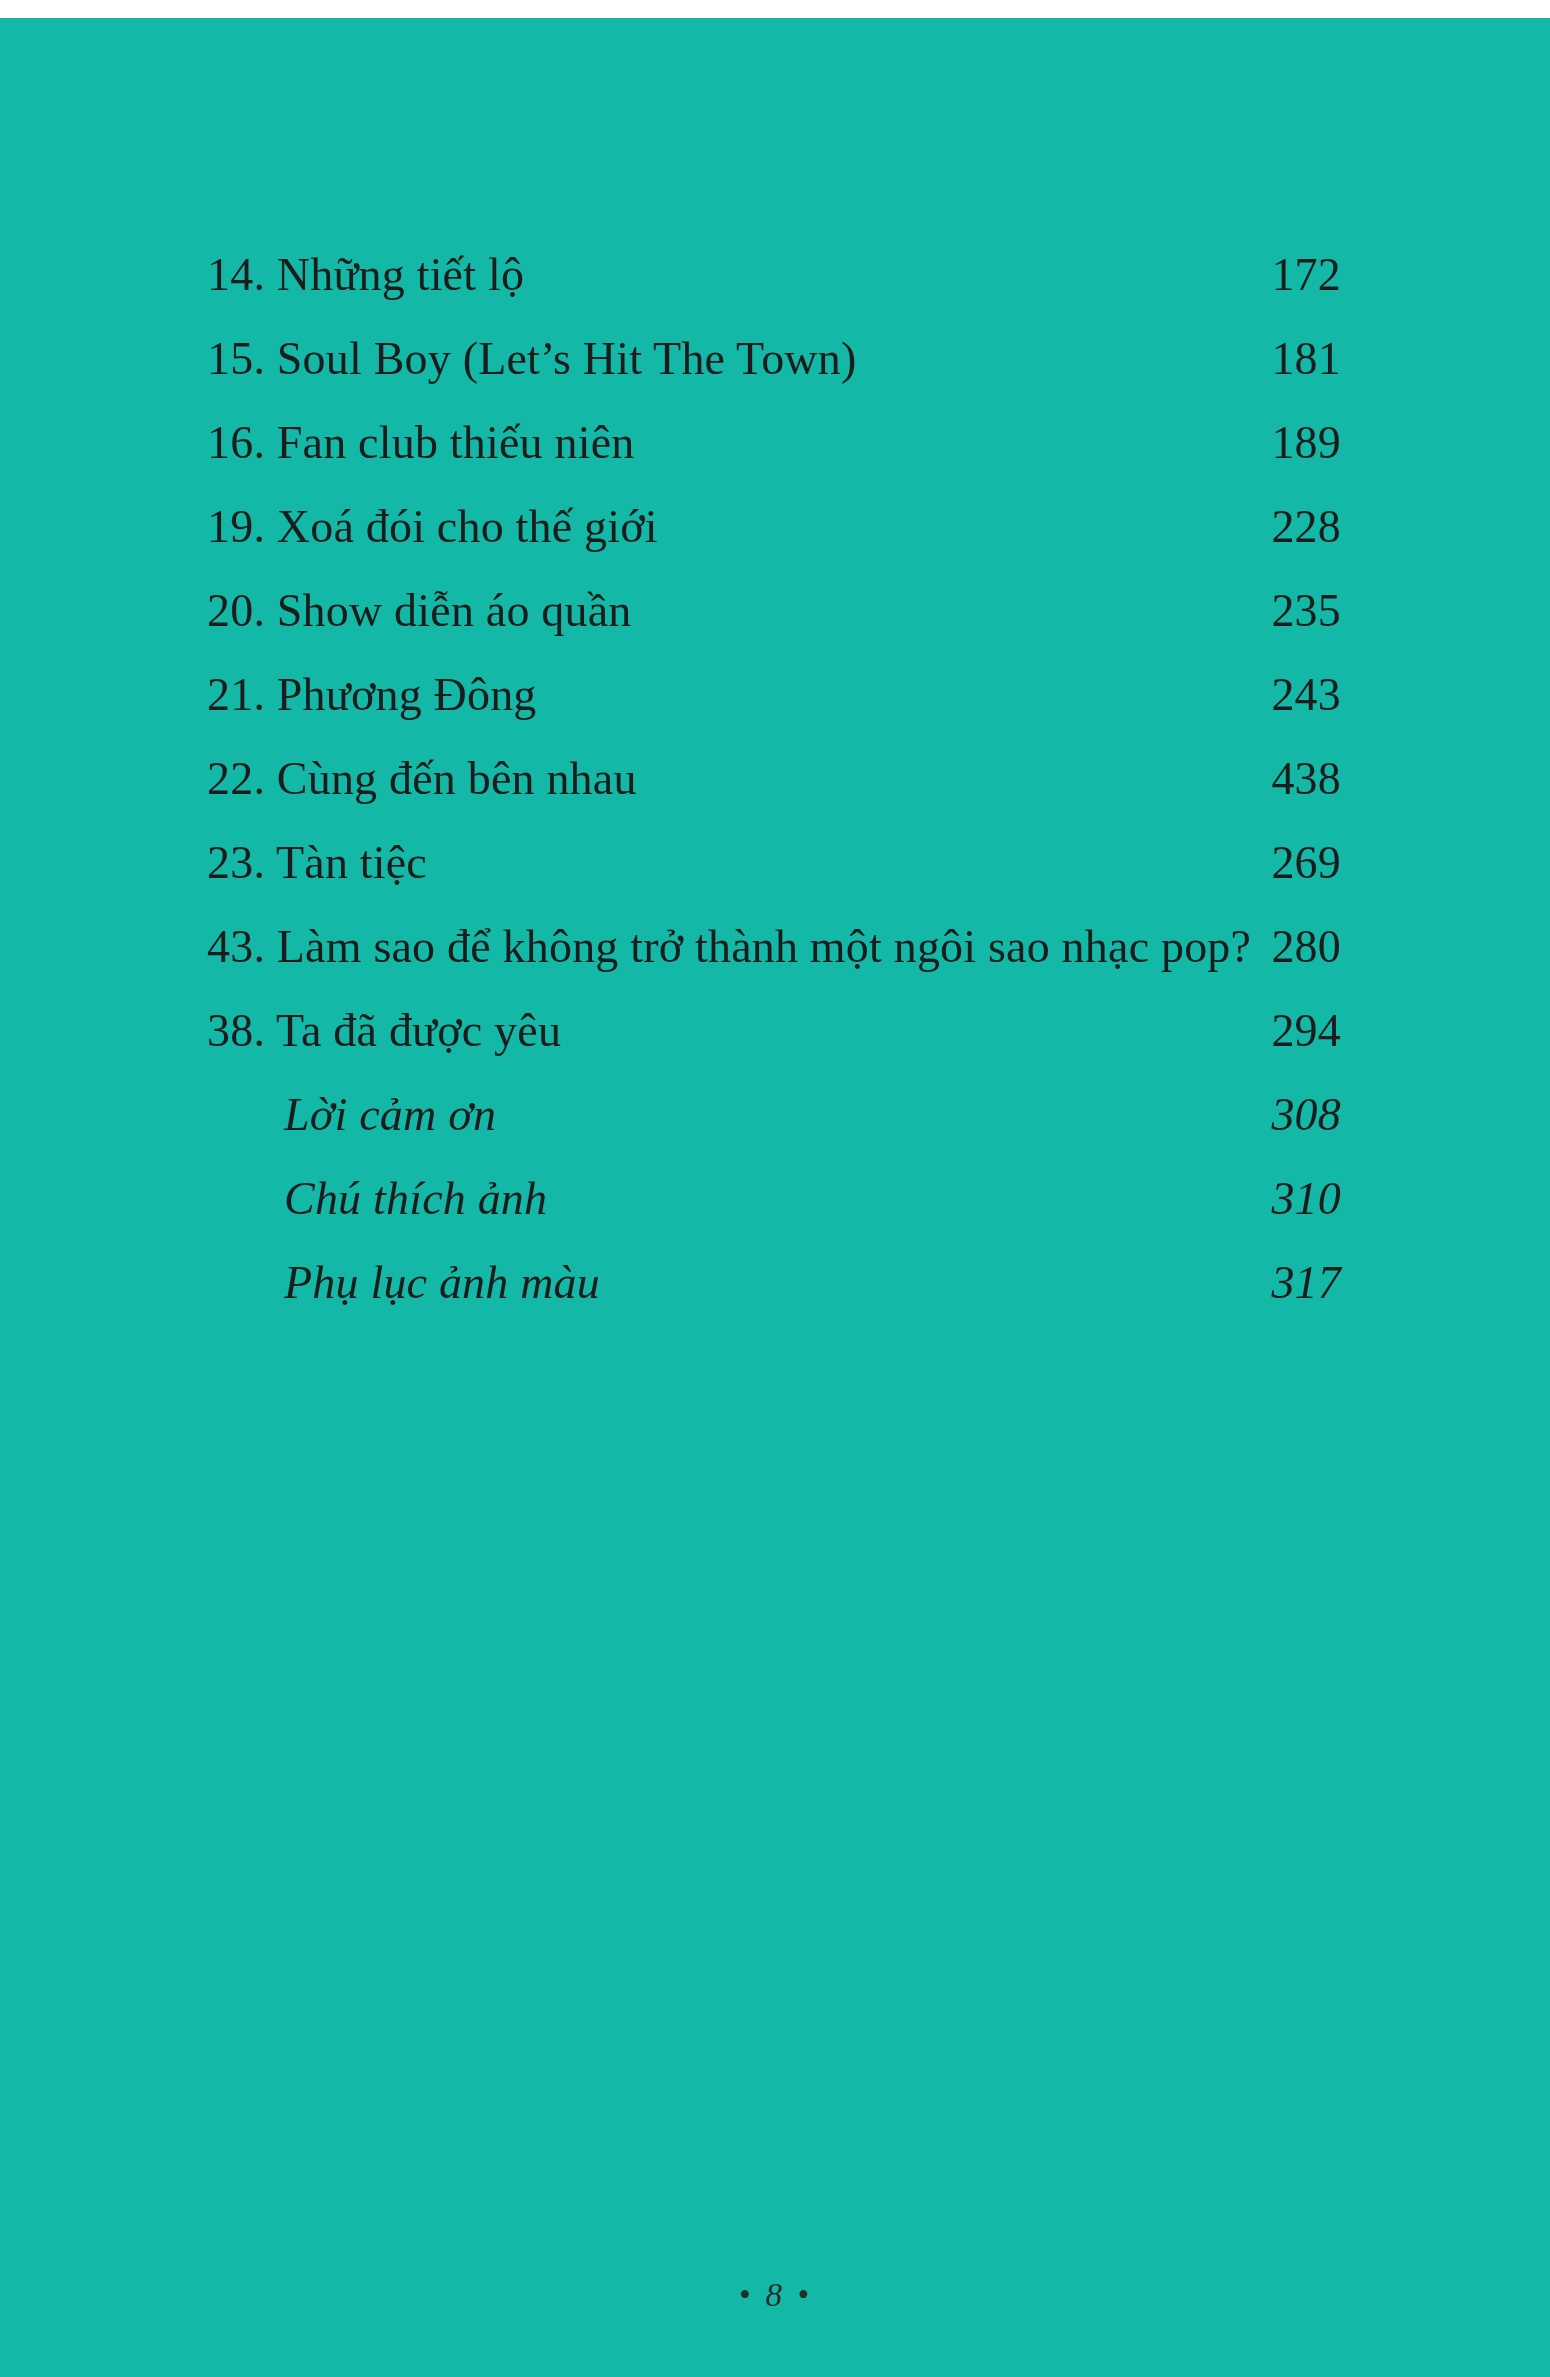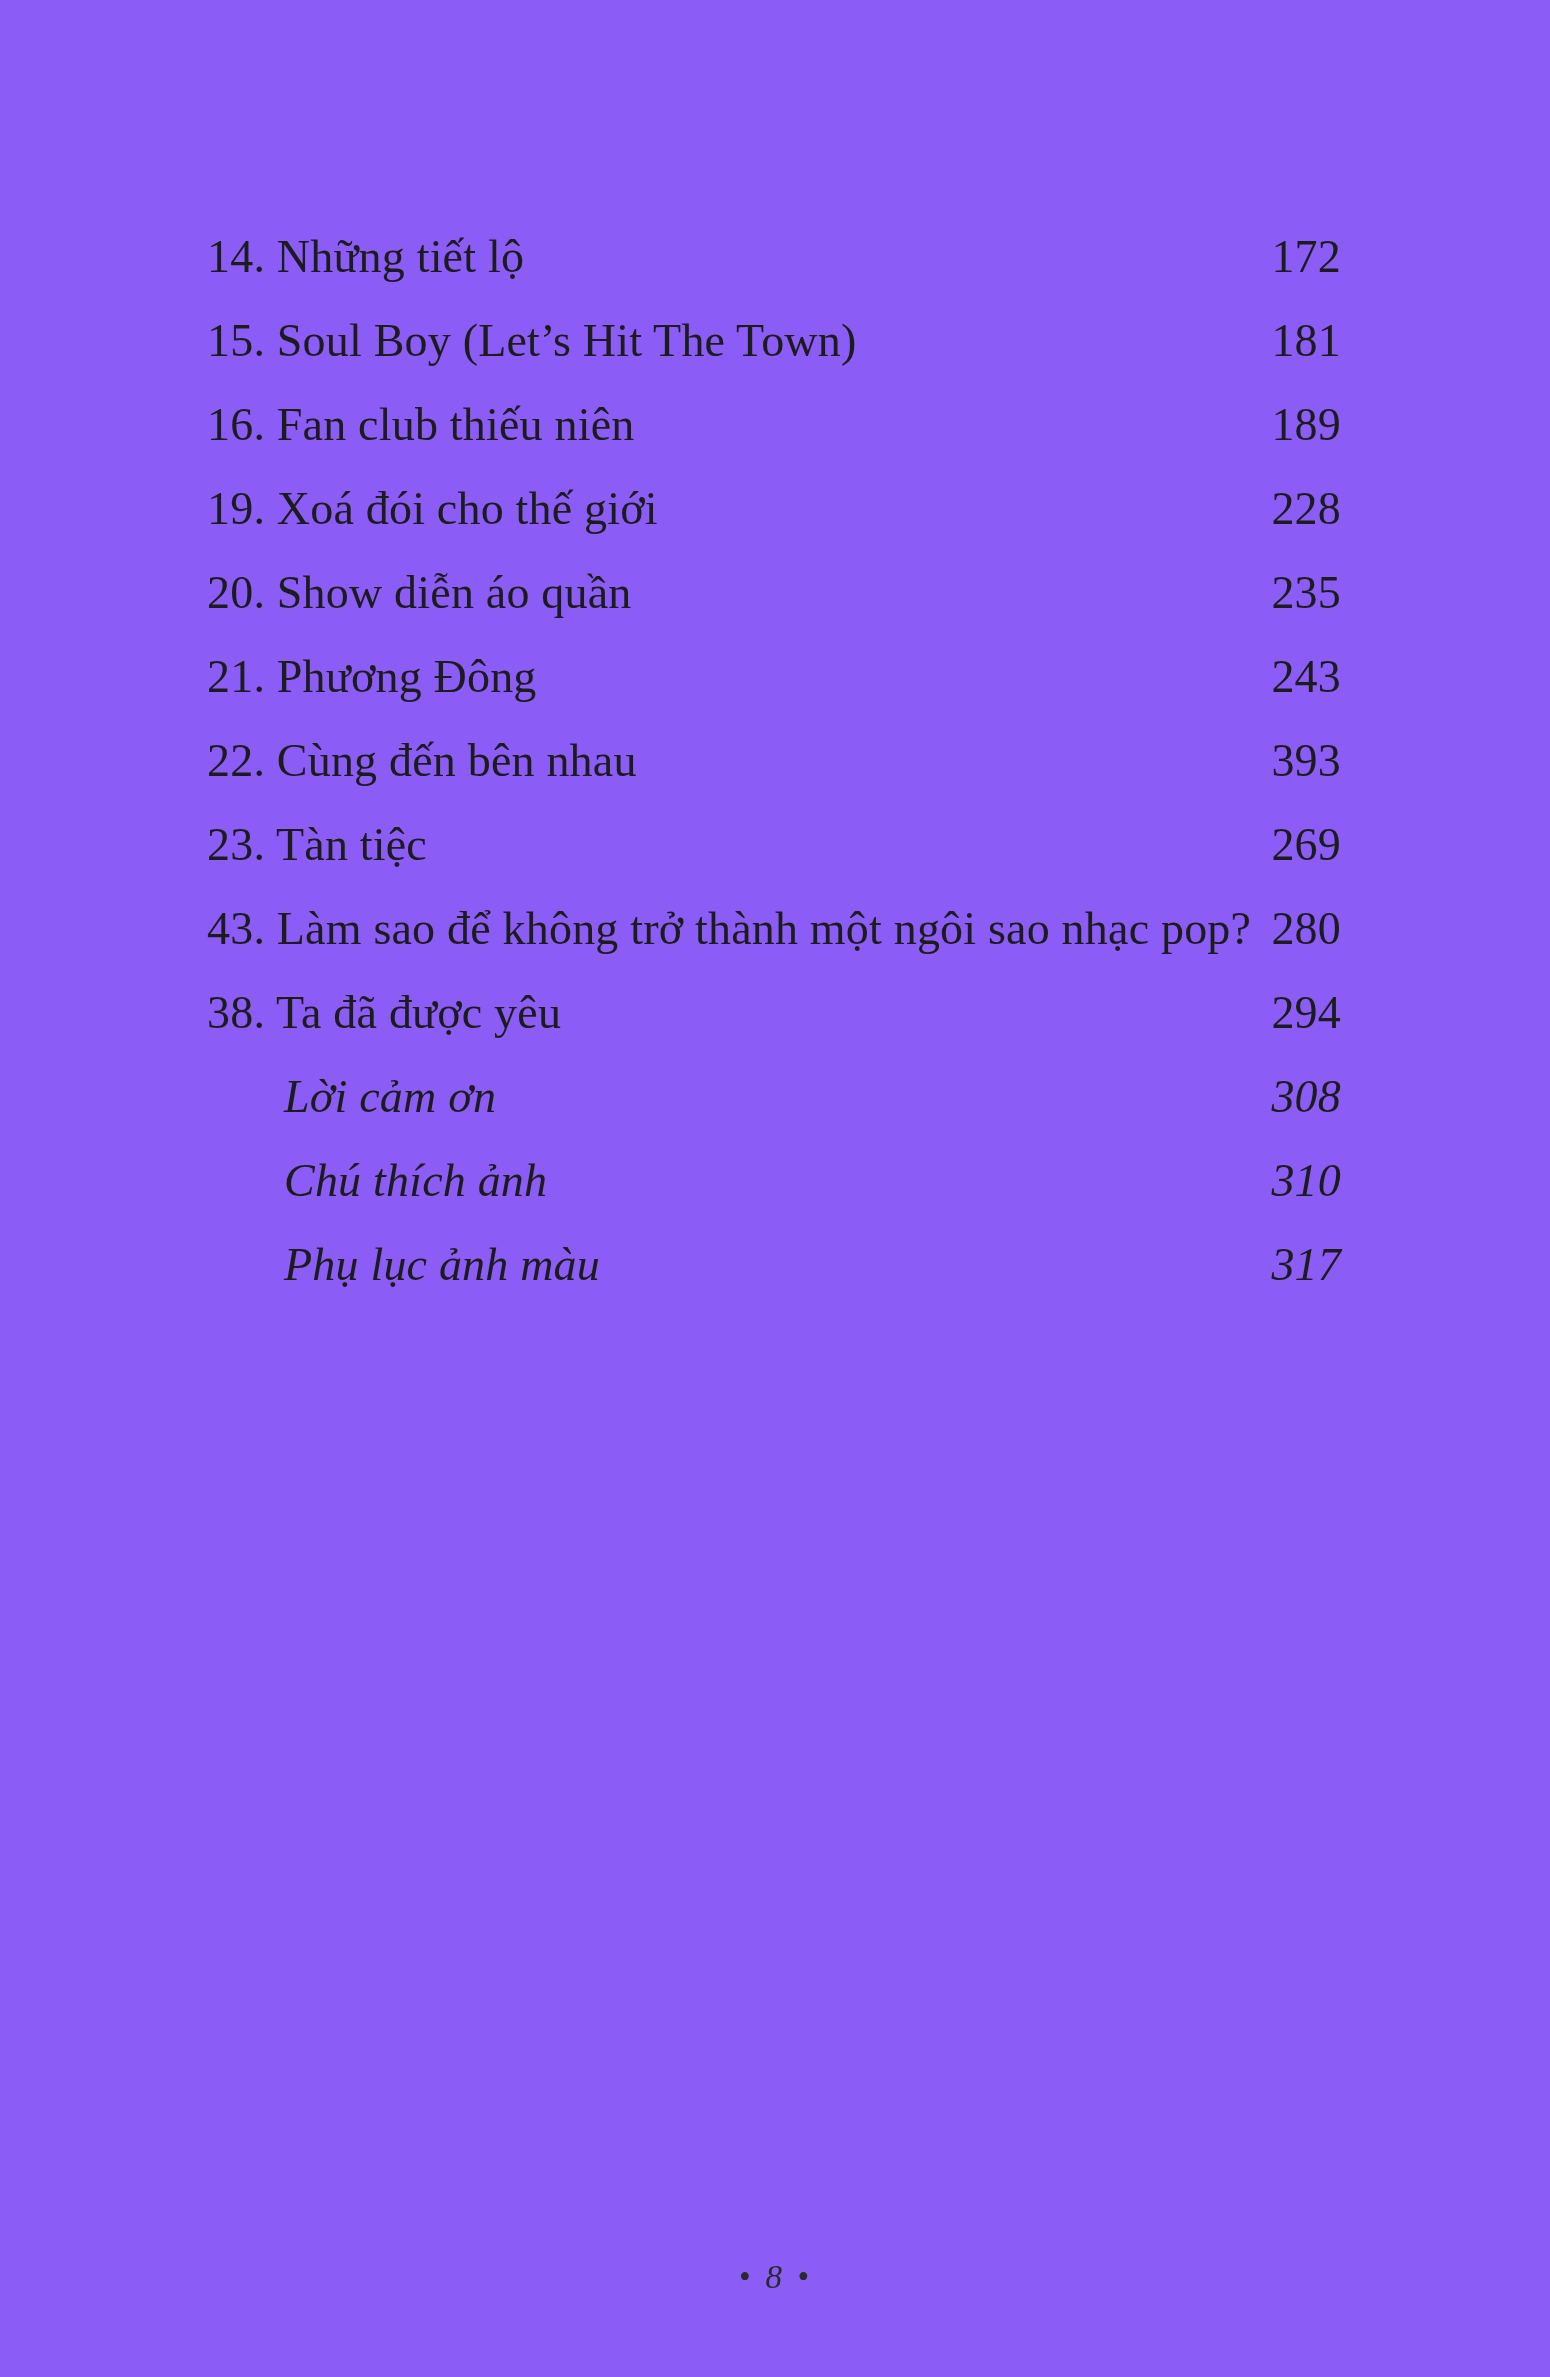--- a/index.html
+++ b/index.html
@@ -10,21 +10,22 @@
   }
   body {
     position: relative;
     font-family: "Liberation Serif", "DejaVu Serif", serif;
     color: #1c1c1c;
     -webkit-font-smoothing: antialiased;
   }
   .page {
     position: absolute;
     inset: 0;
-    background: #8b5cf6;
+    background: #14b8a6;
+    margin-top: 18px;
   }
   .toc {
     position: absolute;
     left: 207px;
     top: 215px;
     width: 1134px;
   }
   .toc-row {
     display: flex;
     justify-content: space-between;
@@ -96,21 +97,21 @@
       <span class="pagenum">235</span>
     </div>
 
     <div class="toc-row">
       <span class="label">21. Phương Đông</span>
       <span class="pagenum">243</span>
     </div>
 
     <div class="toc-row">
       <span class="label">22. Cùng đến bên nhau</span>
-      <span class="pagenum">393</span>
+      <span class="pagenum">438</span>
     </div>
 
     <div class="toc-row">
       <span class="label">23. Tàn tiệc</span>
       <span class="pagenum">269</span>
     </div>
 
     <div class="toc-row">
       <span class="label">43. Làm sao để không trở thành một ngôi sao nhạc pop?</span>
       <span class="pagenum">280</span>

